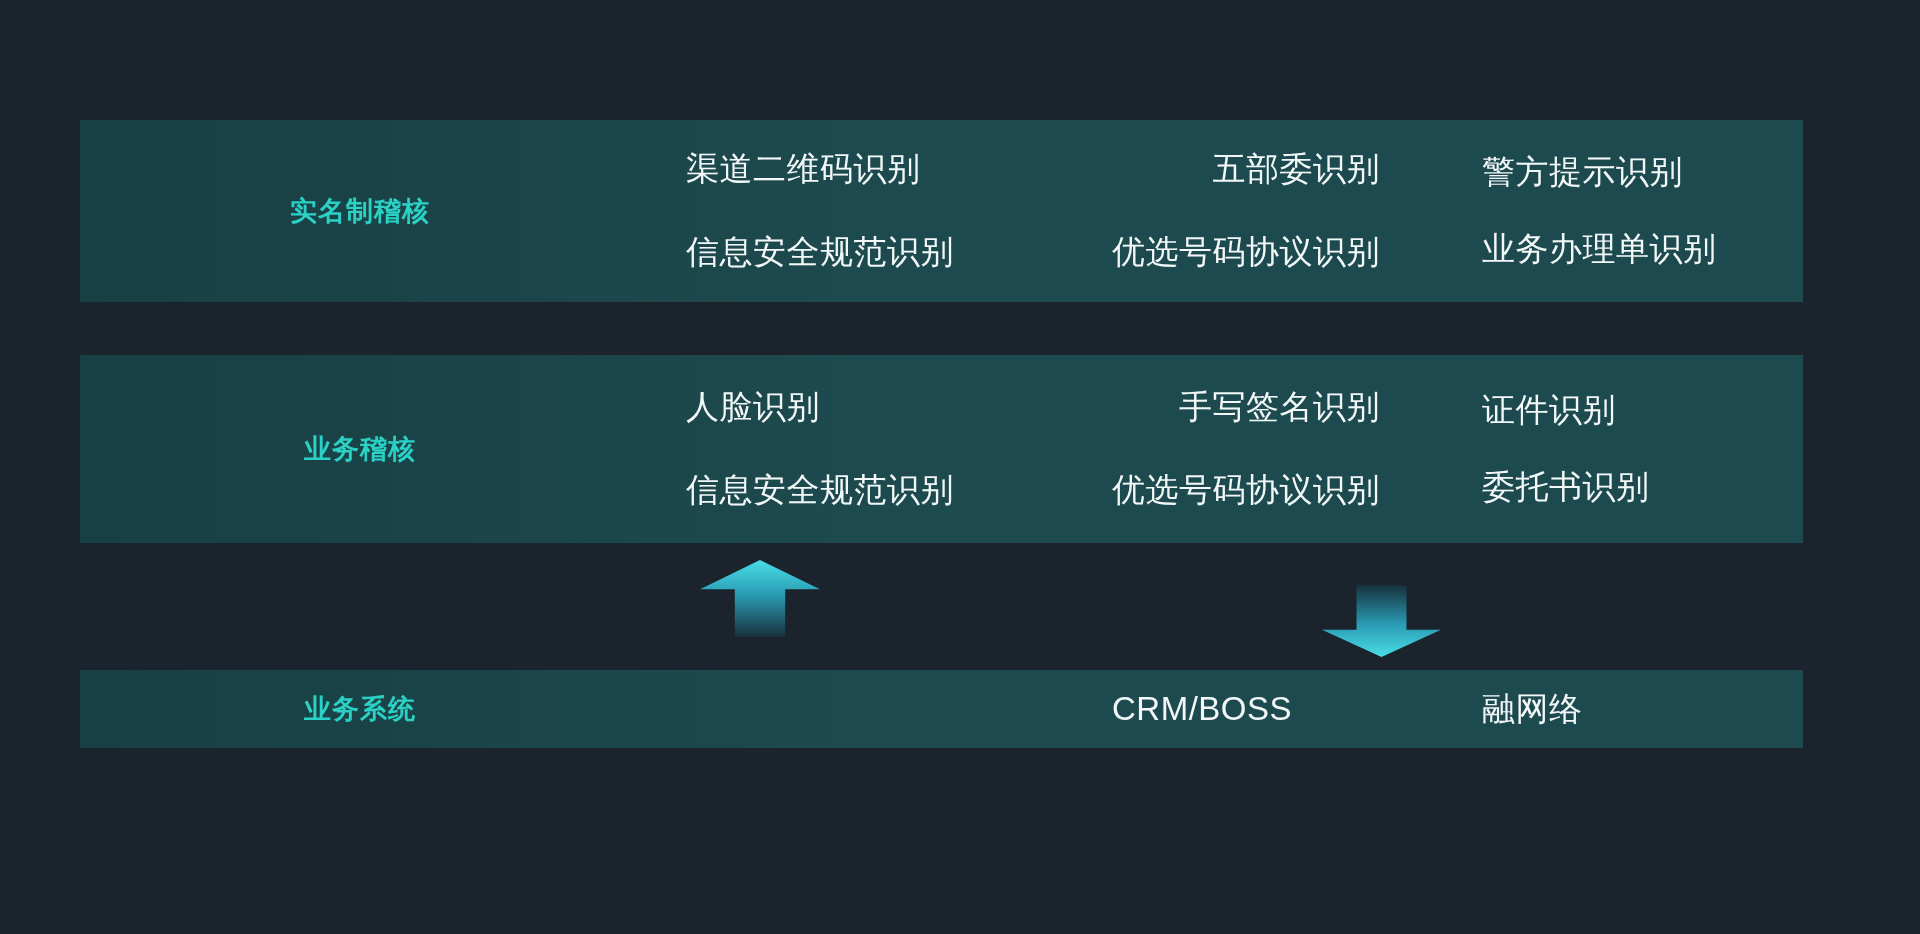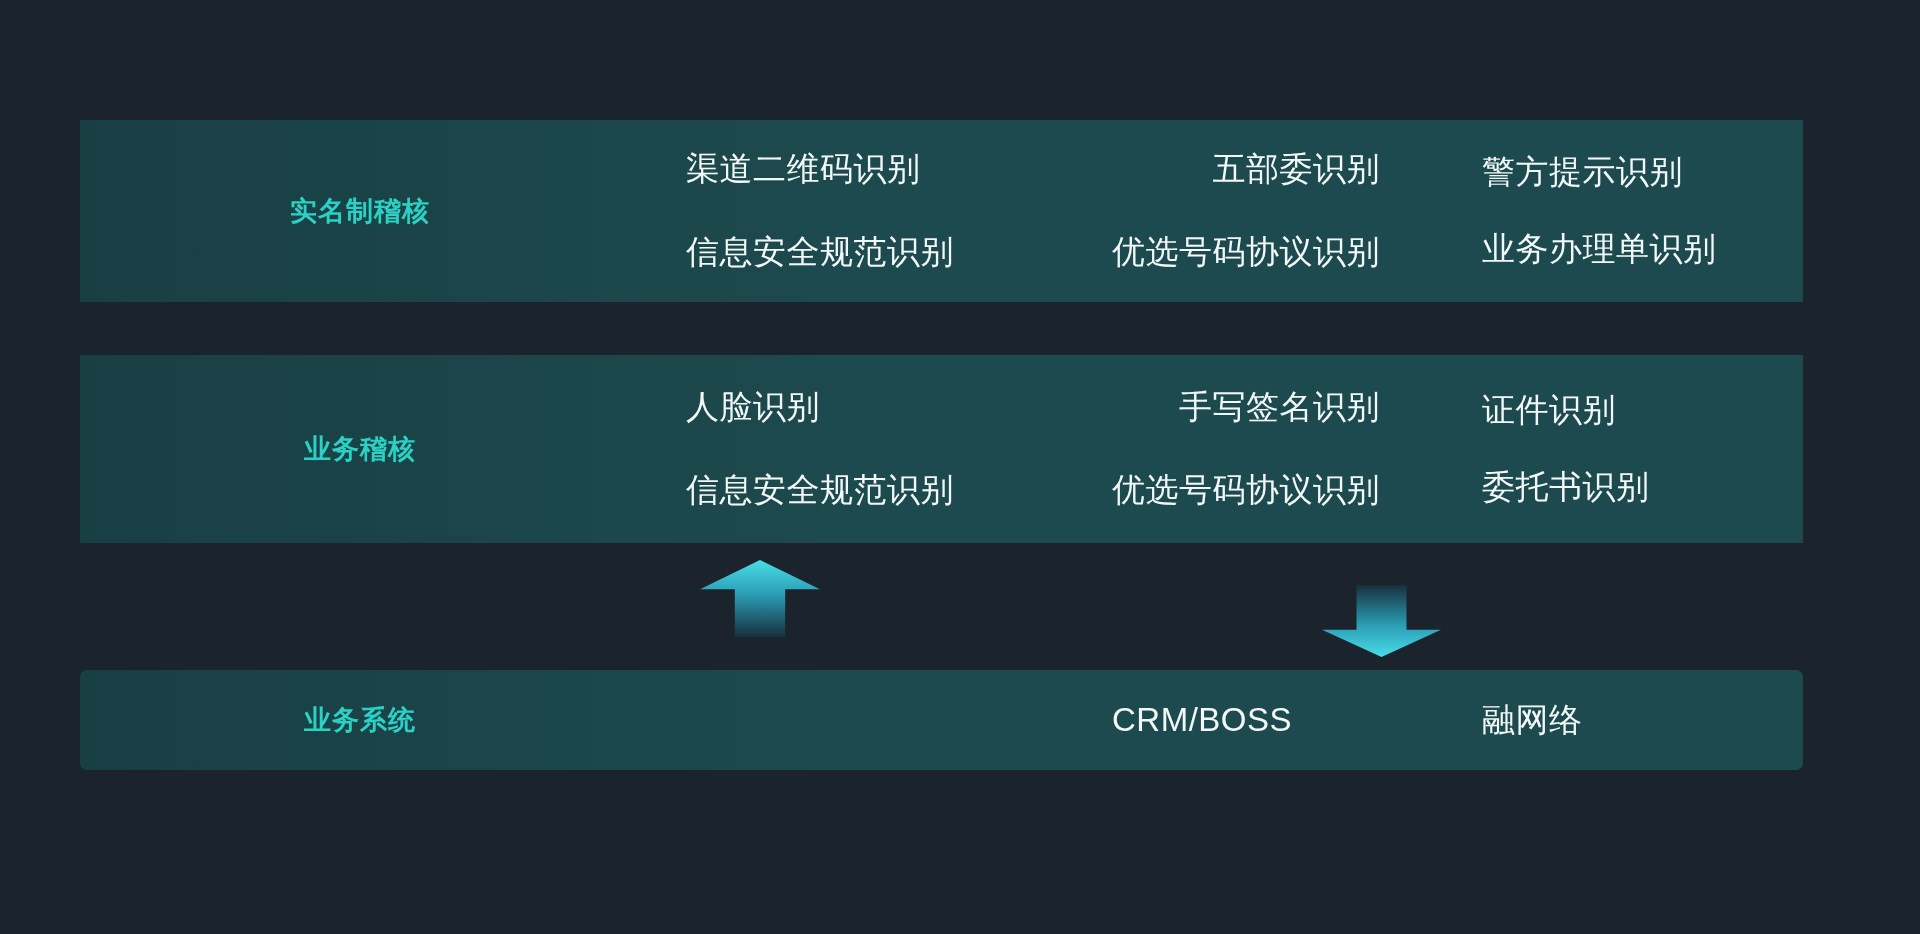--- a/index.html
+++ b/index.html
@@ -14,21 +14,21 @@
     background: #1b232c;
   }
   .band {
     position: absolute;
     left: 80px;
     width: 1723px;
     background: linear-gradient(90deg, #183f44 0%, #1d4a4e 45%, #1d4a4e 100%);
   }
   .band-1 { top: 120px; height: 182px; }
   .band-2 { top: 355px; height: 188px; }
-  .band-3 { top: 670px; height: 100px; border-radius: 7px; }
+  .band-3 { top: 670px; height: 78px; }
 
   .band-title {
     position: absolute;
     left: 0; width: 560px;
     top: 50%; transform: translateY(-50%);
     text-align: center;
     color: #2bd1c4;
     font-size: 27px;
     font-weight: 600;
     letter-spacing: 1px;

